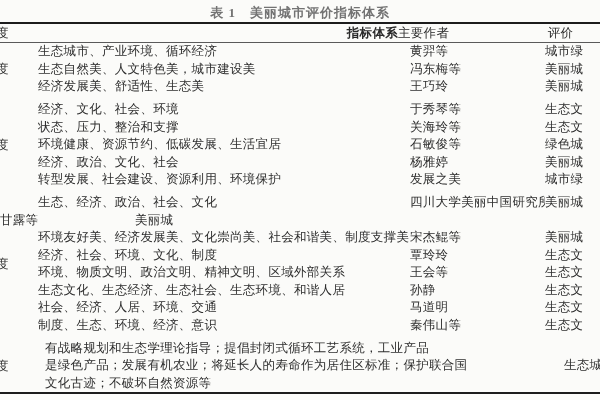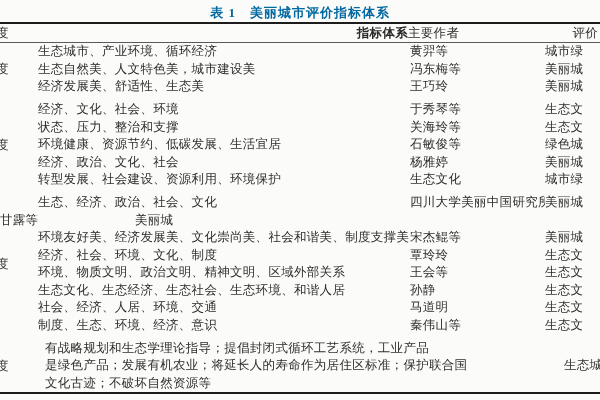--- a/index.html
+++ b/index.html
@@ -17,21 +17,21 @@
     width: 600px;
     height: 400px;
   }
   .title {
     text-align: center;
     font-weight: bold;
     font-size: 13px;
     letter-spacing: 1px;
     padding-top: 4px;
     height: 18px;
-    color: #0369a1;
+    color: #737373;
   }
   .table {
     border-top: 2.5px solid #1c1c1c;
     border-bottom: 2.5px solid #1c1c1c;
     font-size: 12.5px;
     letter-spacing: 0.3px;
   }
   .header-row {
     position: relative;
     display: flex;
@@ -78,21 +78,21 @@
     overflow: hidden;
   }
   .cell.eval {
     width: 55px;
     flex: none;
     white-space: nowrap;
     overflow: hidden;
   }
   .hcell.idx { flex: 1; text-align: right; padding-left: 8px; font-weight: bold; }
   .hcell.auth { width: 135px; flex: none; }
-  .hcell.eval { width: 55px; flex: none; text-align: right; padding-right: 2px; overflow: hidden; white-space: nowrap; }
+  .hcell.eval { width: 55px; flex: none; text-align: center; padding-right: 12px; overflow: hidden; white-space: nowrap; }
 </style>
 </head>
 <body>
 
 <div class="page">
 
   <div class="title">表 1　美丽城市评价指标体系</div>
 
   <div class="table">
 
@@ -141,21 +141,21 @@
           <div class="cell auth">石敏俊等</div>
           <div class="cell eval">绿色城</div>
         </div>
         <div class="row">
           <div class="cell idx">经济、政治、文化、社会</div>
           <div class="cell auth">杨雅婷</div>
           <div class="cell eval">美丽城</div>
         </div>
         <div class="row">
           <div class="cell idx">转型发展、社会建设、资源利用、环境保护</div>
-          <div class="cell auth">生态文化</div>
+          <div class="cell auth">发展之美</div>
           <div class="cell eval">城市绿</div>
         </div>
       </div>
 
       <div class="group">
         <span class="dim">度</span>
         <div class="row">
           <div class="cell idx">生态、经济、政治、社会、文化</div>
           <div class="cell auth">四川大学美丽中国研究所</div>
           <div class="cell eval">美丽城</div>

